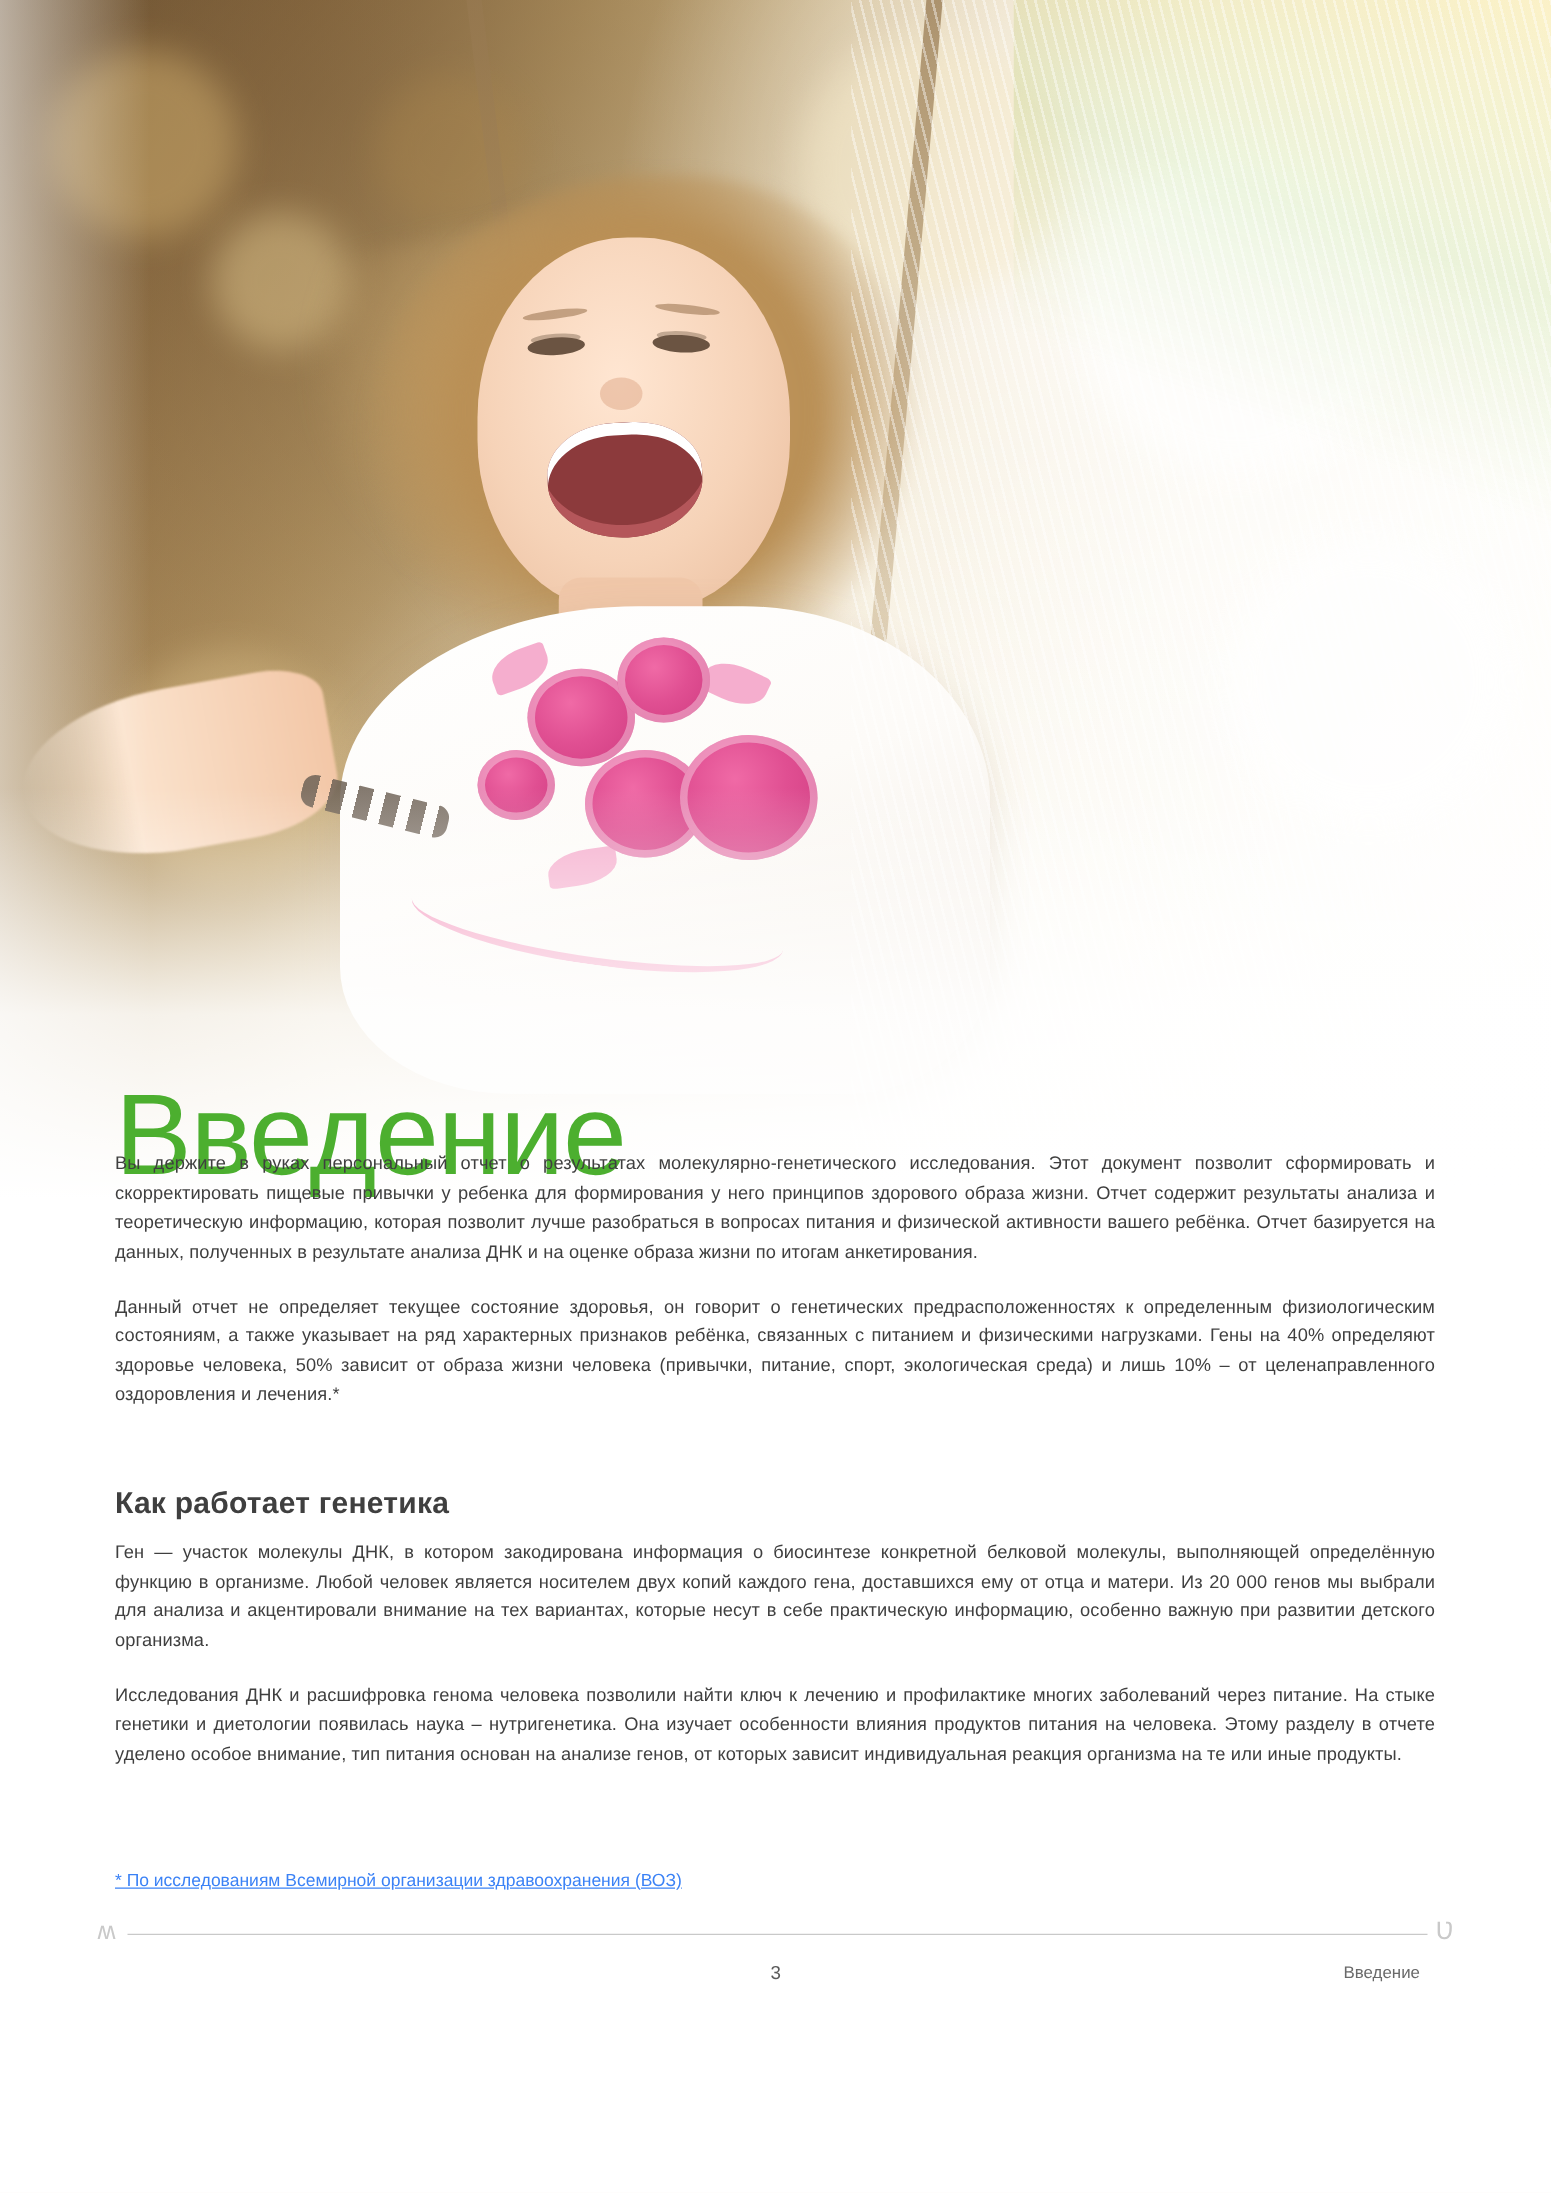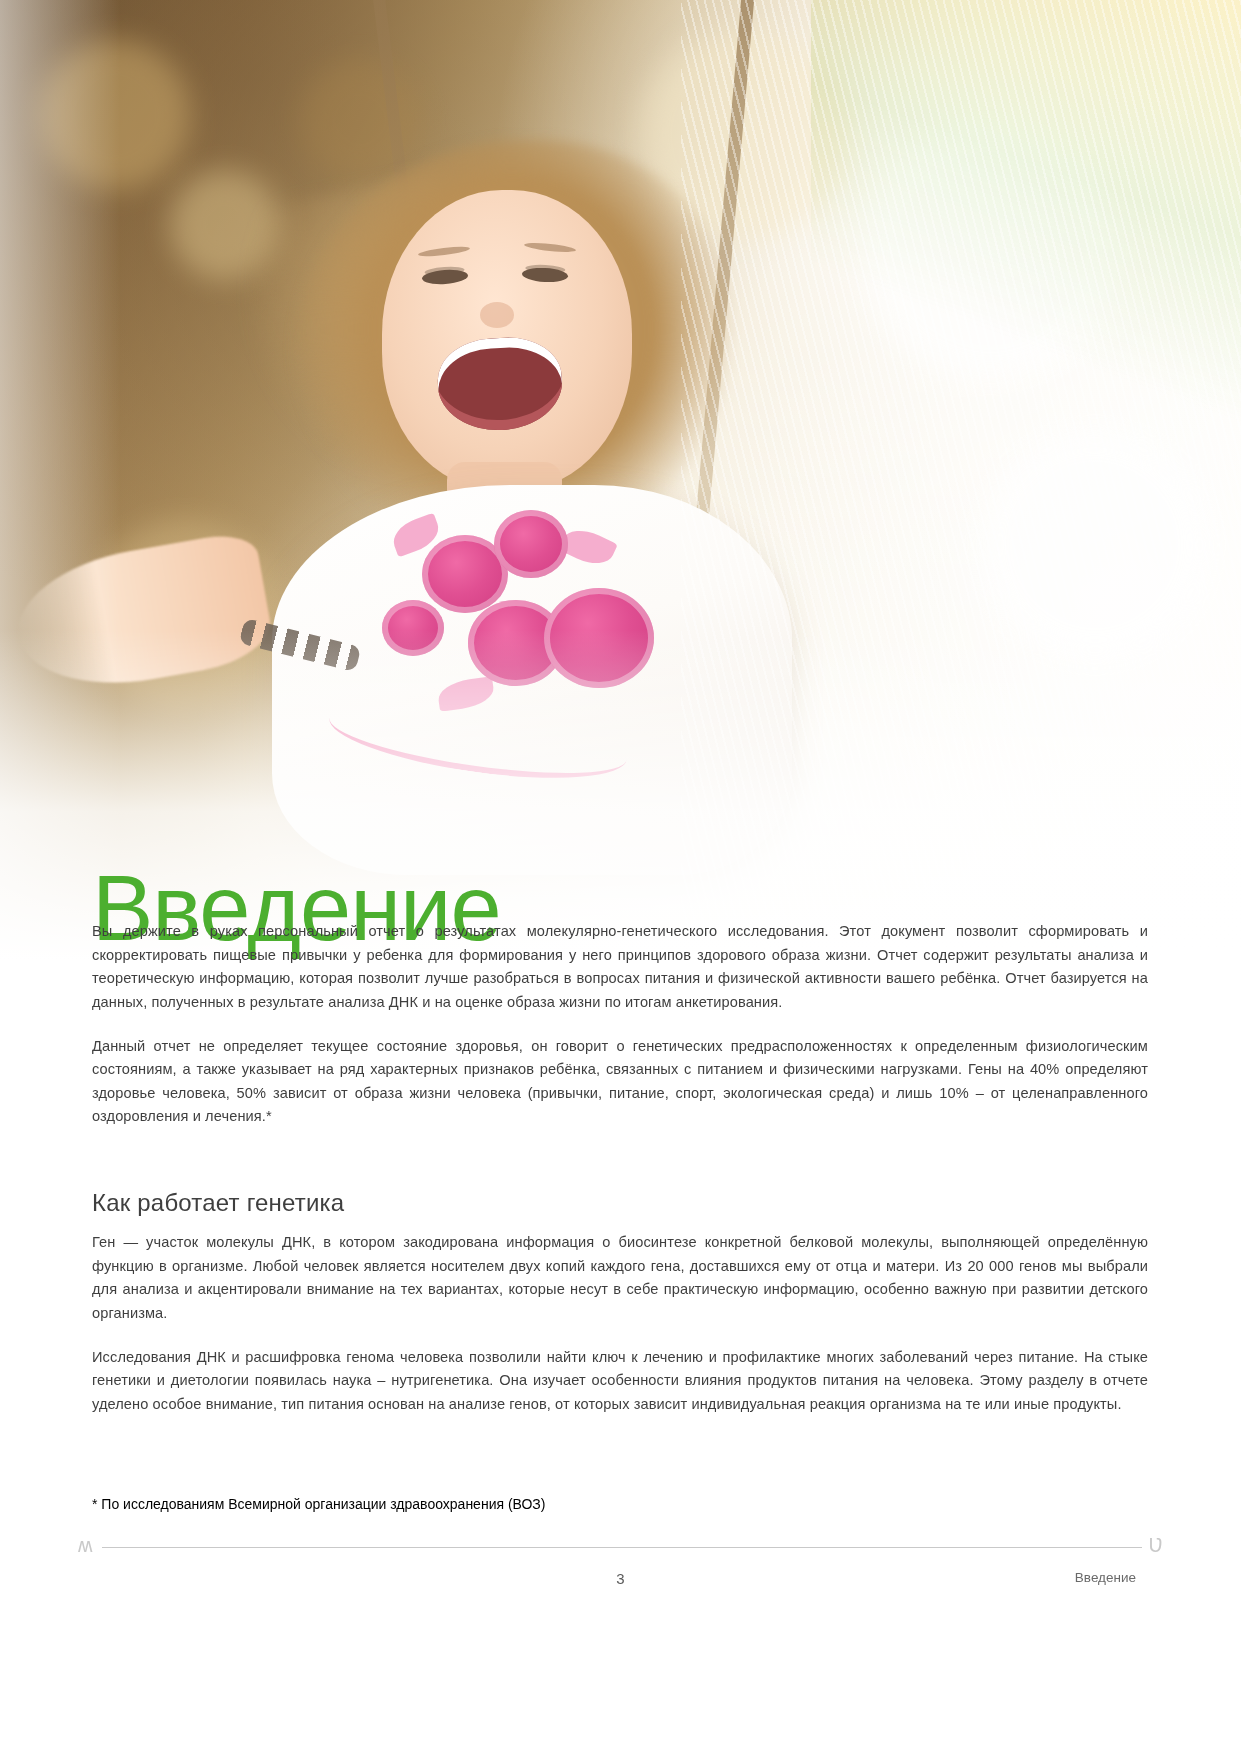--- a/index.html
+++ b/index.html
@@ -247,33 +247,34 @@
     margin: 0 0 20px 0;
     font-size: 14.6px;
     line-height: 1.62;
     text-align: justify;
     color: #3f3f3f;
     letter-spacing: .1px;
   }
   .section-head {
     margin: 60px 0 14px 0;
     font-size: 24px;
-    font-weight: 400;
+    font-weight: 700;
     color: #3f3f3f;
     letter-spacing: .2px;
   }
 
   
   .footnote {
     position: absolute;
     left: 92px;
     top: 1496px;
     width: 1056px;
     font-size: 14px;
-    color: #000000;
+    color: #3b82f6;
+    text-decoration: underline;
   }
   .footer-rule {
     position: absolute;
     left: 78px;
     top: 1535px;
     width: 1085px;
     height: 26px;
   }
   .footer-rule .line {
     position: absolute;

